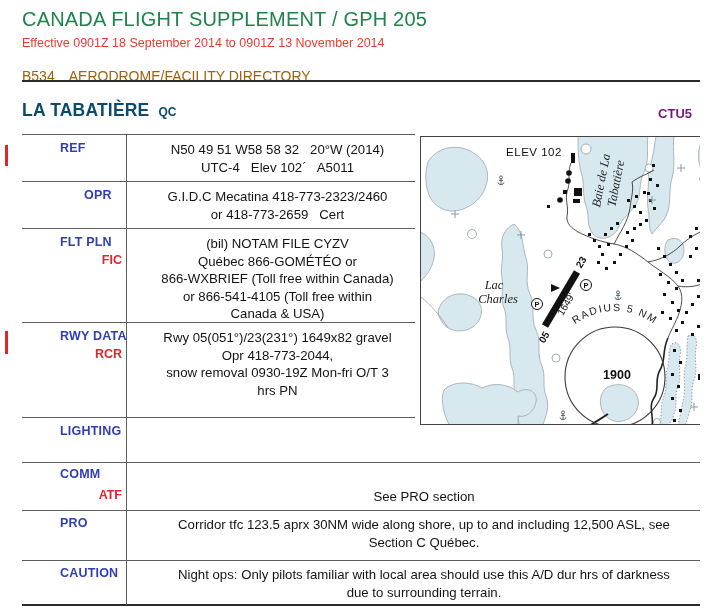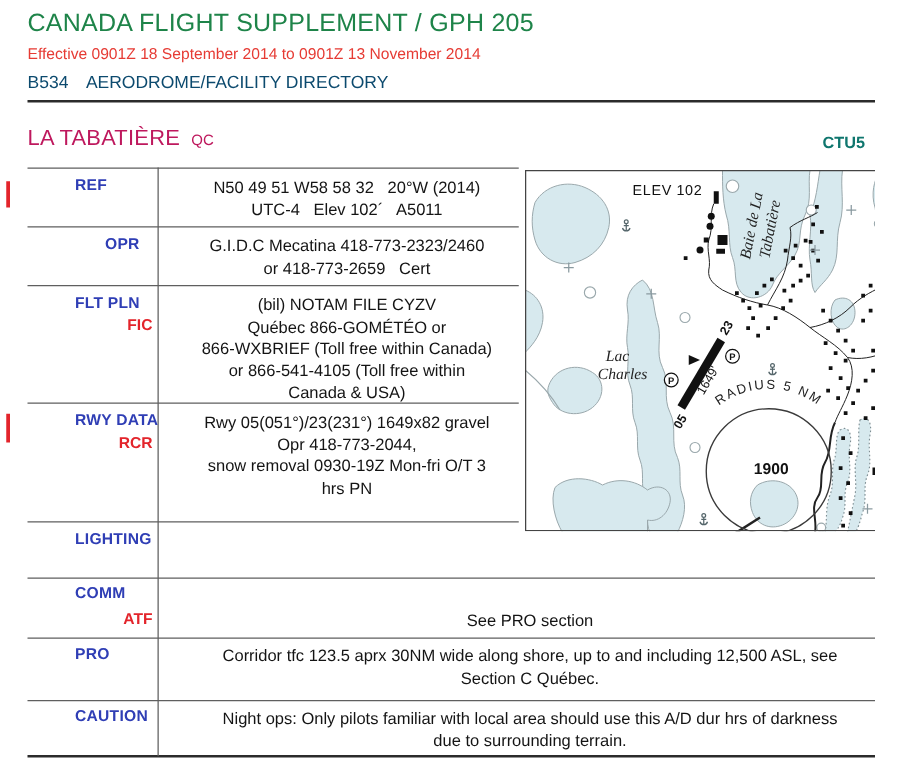--- a/index.html
+++ b/index.html
@@ -1,27 +1,27 @@
 <!DOCTYPE html>
 <html><head>
 <meta charset="utf-8">
 <style>
   html,body{margin:0;padding:0;background:#ffffff;}
   #page{position:relative;width:700px;height:614px;background:#fff;overflow:hidden;
         font-family:"Liberation Sans",sans-serif;color:#111;}
   .abs{position:absolute;}
   .title{left:22px;top:8px;font-size:20px;letter-spacing:.2px;color:#1e8449;}
   .effective{left:22px;top:36px;font-size:12.5px;color:#e63b34;}
-  .sectionline{left:22px;top:57px;font-size:14px;color:#0c4a6e;}
+  .sectionline{left:22px;top:68px;font-size:14px;color:#a16207;}
   .sectionline .code{margin-right:14px;}
   .rule{left:22px;top:80px;width:690px;height:2px;background:#2b2b2b;}
-  .adname{left:22px;top:100px;color:#be185d;font-weight:normal;display:flex;align-items:baseline;}
+  .adname{left:22px;top:100px;color:#0c4a6e;font-weight:bold;display:flex;align-items:baseline;}
   .adname .nm{font-size:17.5px;letter-spacing:.2px;}
   .adname .prov{font-size:12px;margin-left:9px;}
-  .designator{top:106px;right:8px;width:80px;text-align:right;font-size:13px;font-weight:bold;color:#0f766e;}
+  .designator{top:106px;right:8px;width:80px;text-align:right;font-size:13px;font-weight:bold;color:#701a75;}
   .hline{position:absolute;height:1px;background:#5f5f5f;}
   .vline{position:absolute;width:1px;background:#5f5f5f;}
   .thick{height:2px;background:#2b2b2b;}
   .lbl{position:absolute;left:24px;width:98px;font-size:12.5px;font-weight:bold;color:#2f3eb5;letter-spacing:.2px;padding-left:36px;}
   .sub{position:absolute;width:98px;left:24px;text-align:right;font-size:12.5px;font-weight:bold;color:#e3242b;}
   .cnt{position:absolute;left:135px;font-size:13.2px;line-height:17.5px;color:#141414;white-space:pre-wrap;text-align:center;}
   .narrow{width:285px;}
   .wide{width:578px;}
   .lead{font-weight:normal;}
   .chbar{position:absolute;left:5px;width:3px;background:#e3242b;}

